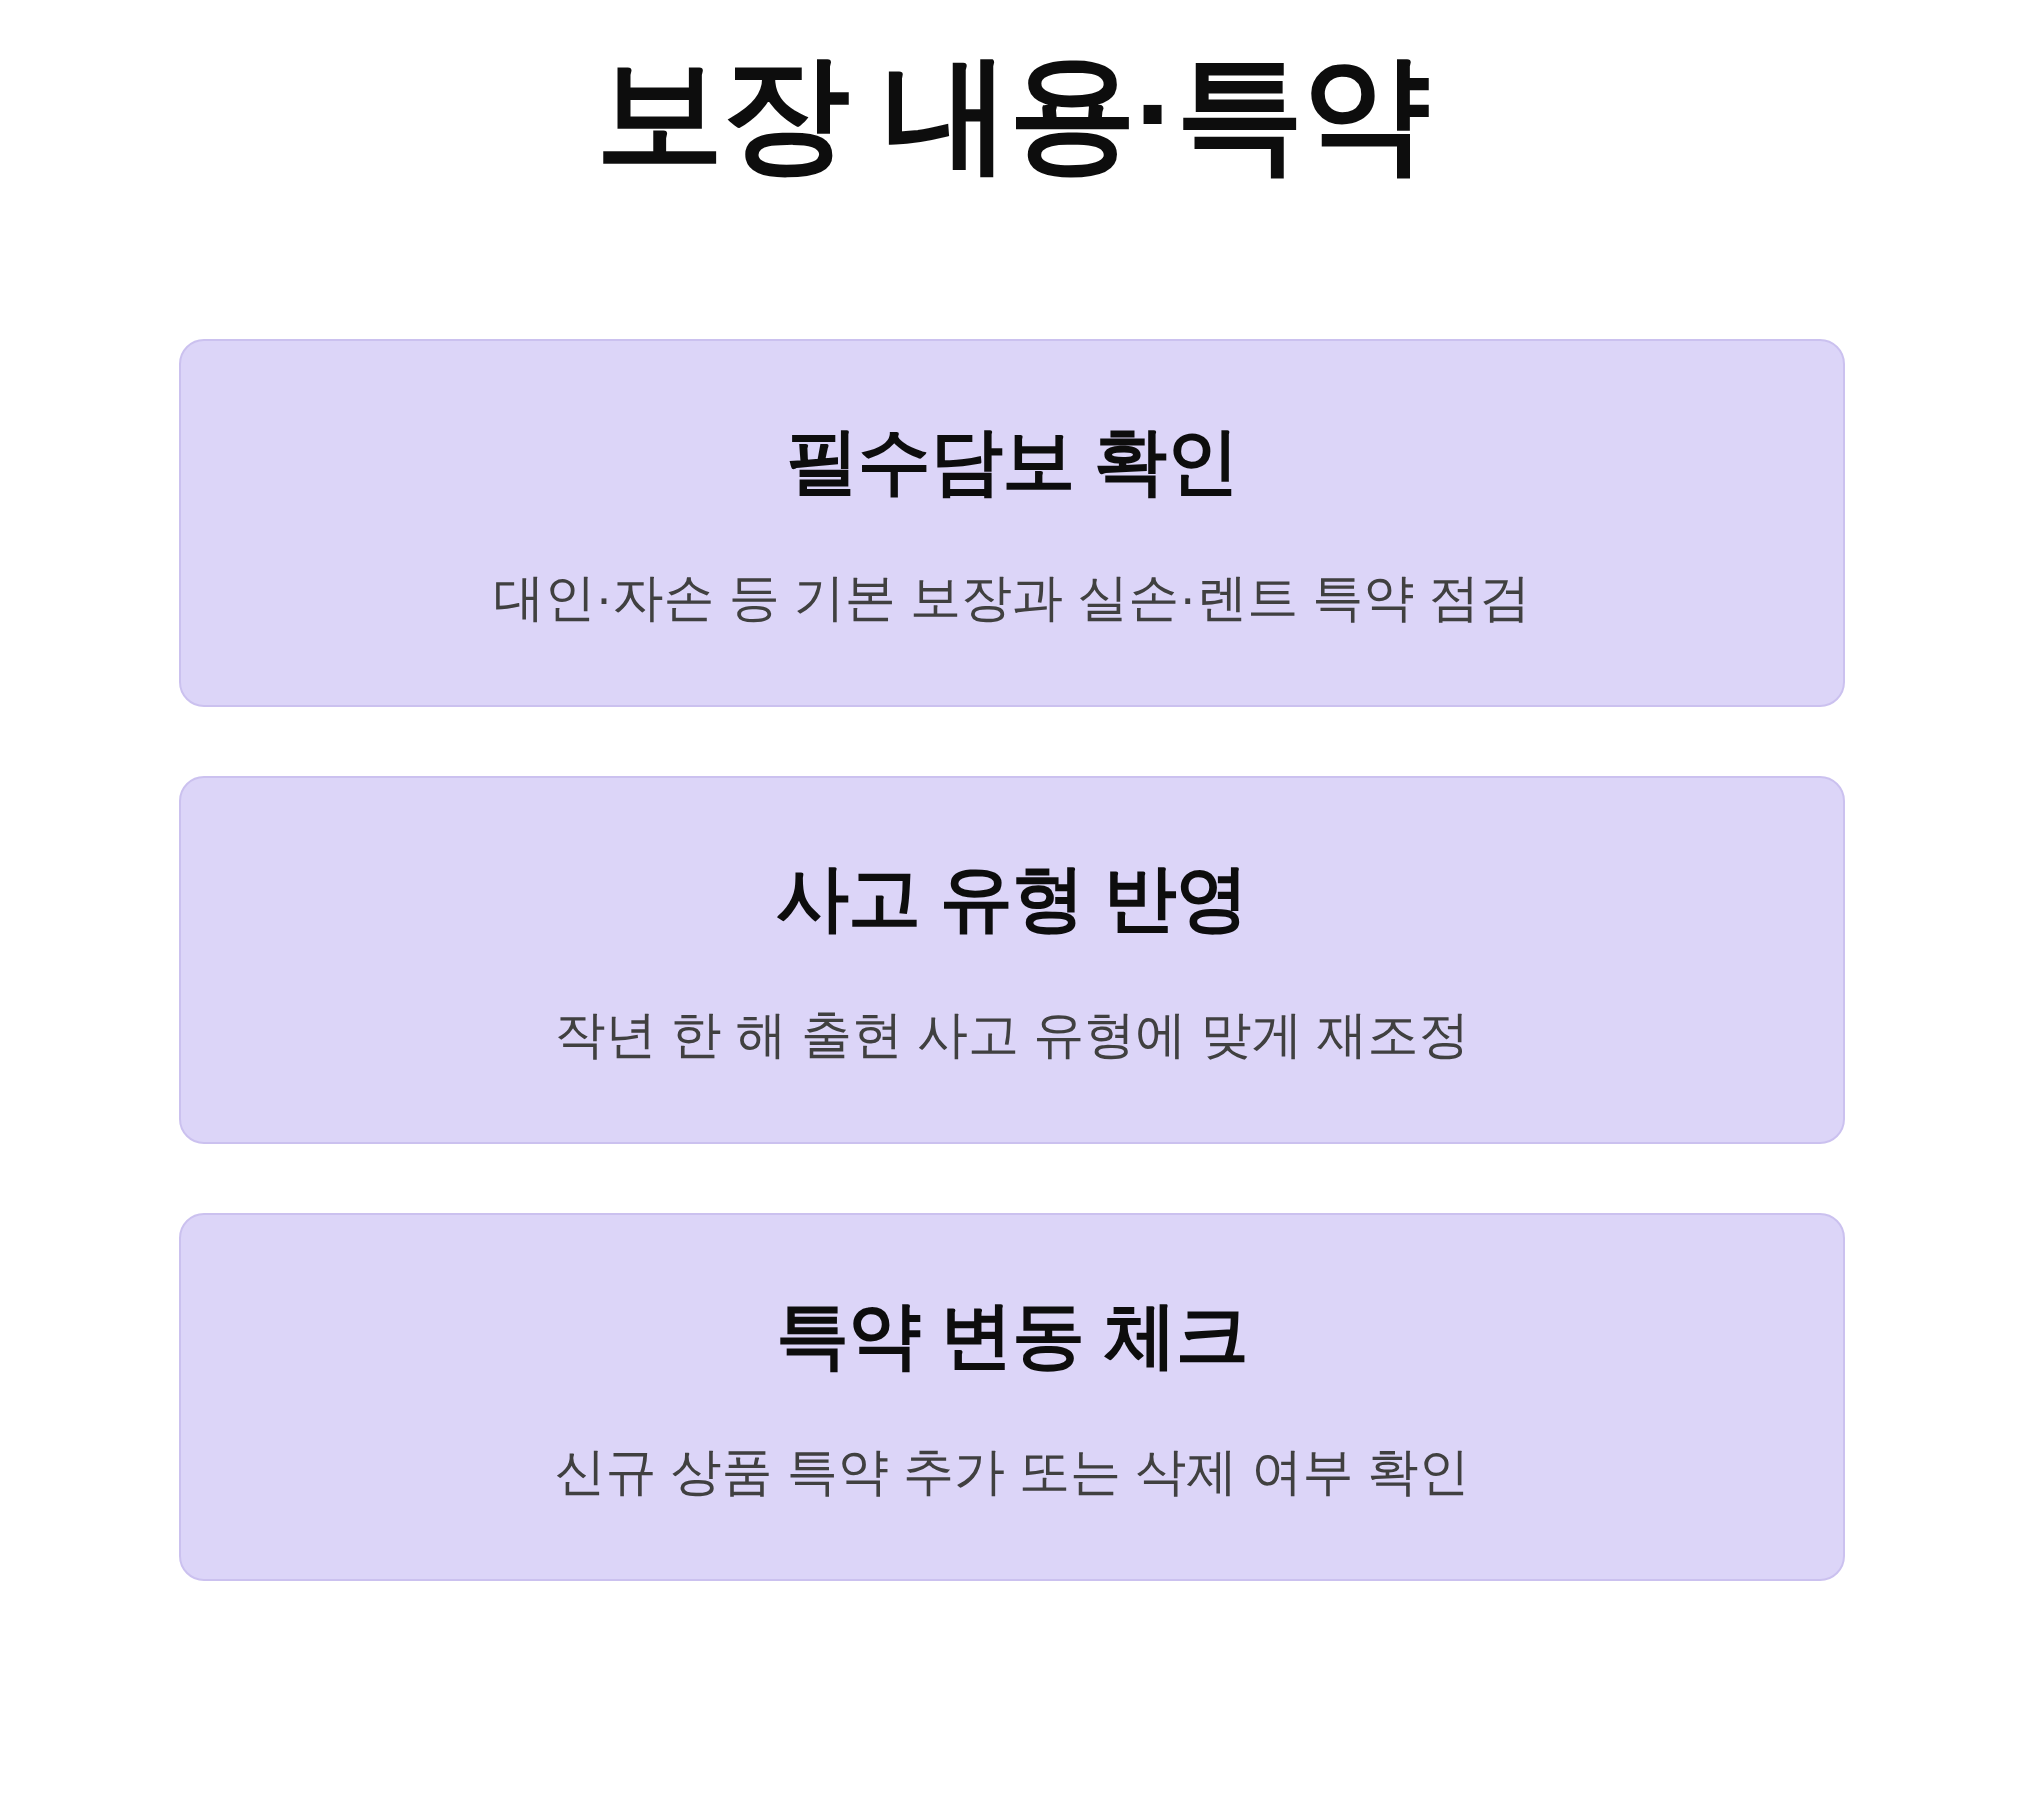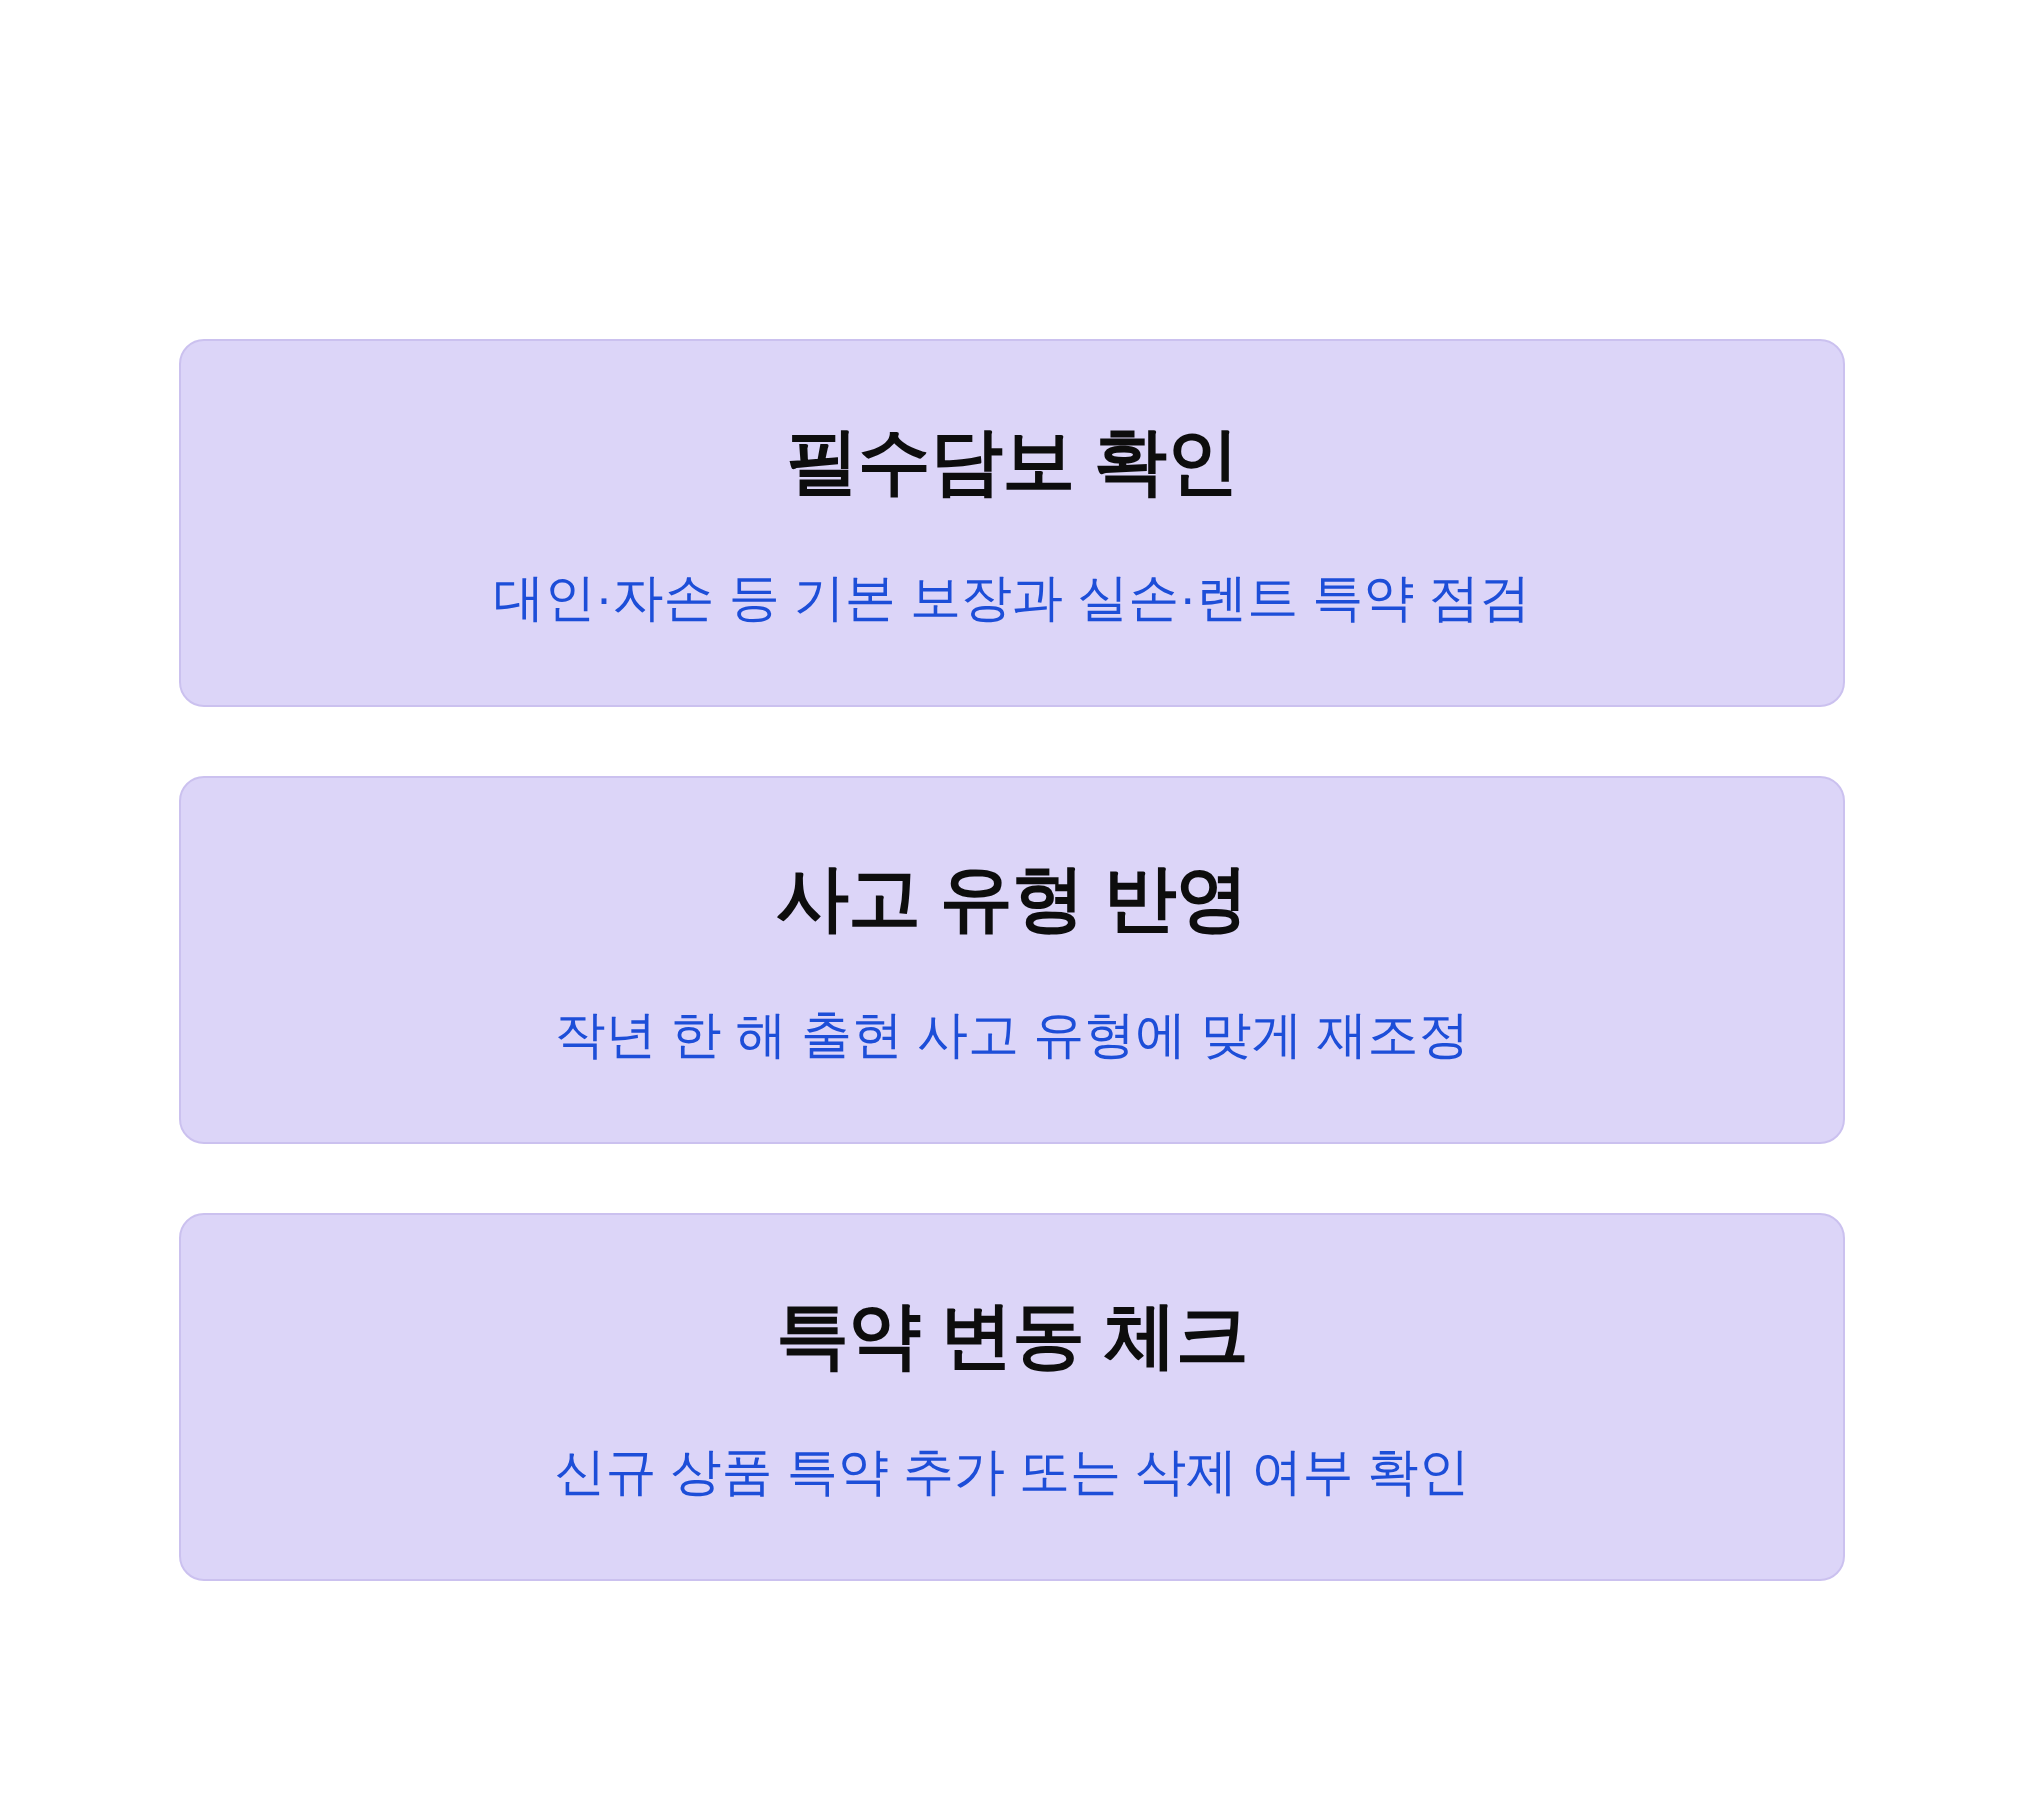--- a/index.html
+++ b/index.html
@@ -52,31 +52,31 @@
     font-size: 73px;
     font-weight: 800;
     letter-spacing: -0.8px;
     color: #0d0d0d;
     text-align: center;
   }
 
   .card-desc {
     font-size: 51px;
     font-weight: 400;
-    color: #1d4ed8;
+    color: #404040;
     text-align: center;
   }
 </style>
 </head>
 <body>
 
 <div class="page">
 
   <h1 class="page-title">
-    <br>
+    <span>보장 내용·특약</span><br>
   </h1>
 
   <div class="cards">
 
     <div class="card">
       <div class="card-title">필수담보 확인</div>
       <div class="card-desc">대인·자손 등 기본 보장과 실손·렌트 특약 점검</div>
     </div>
 
     <div class="card">

